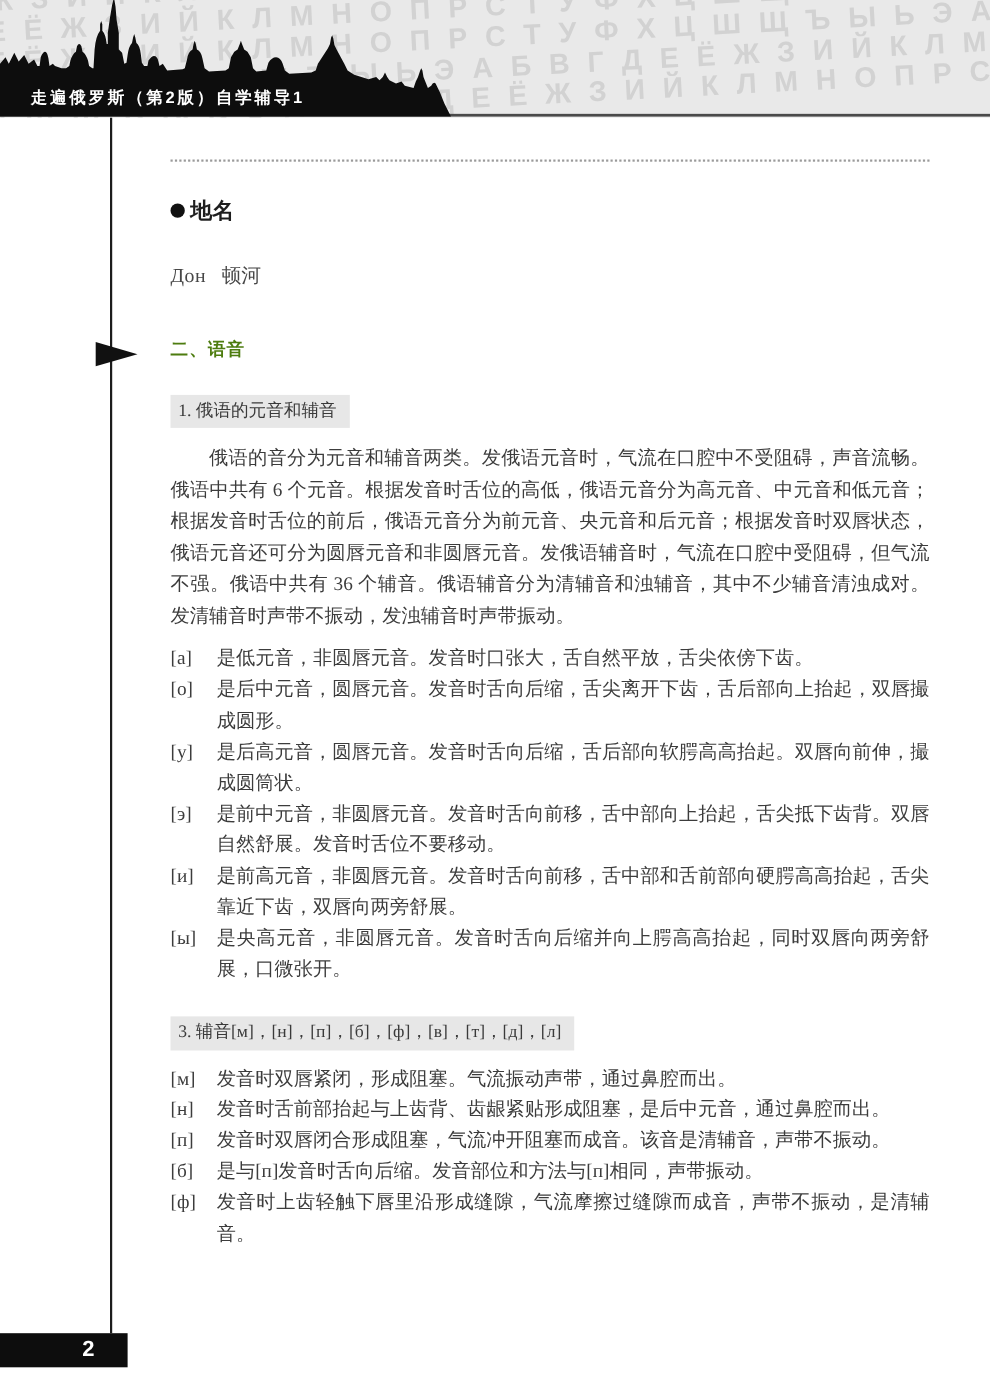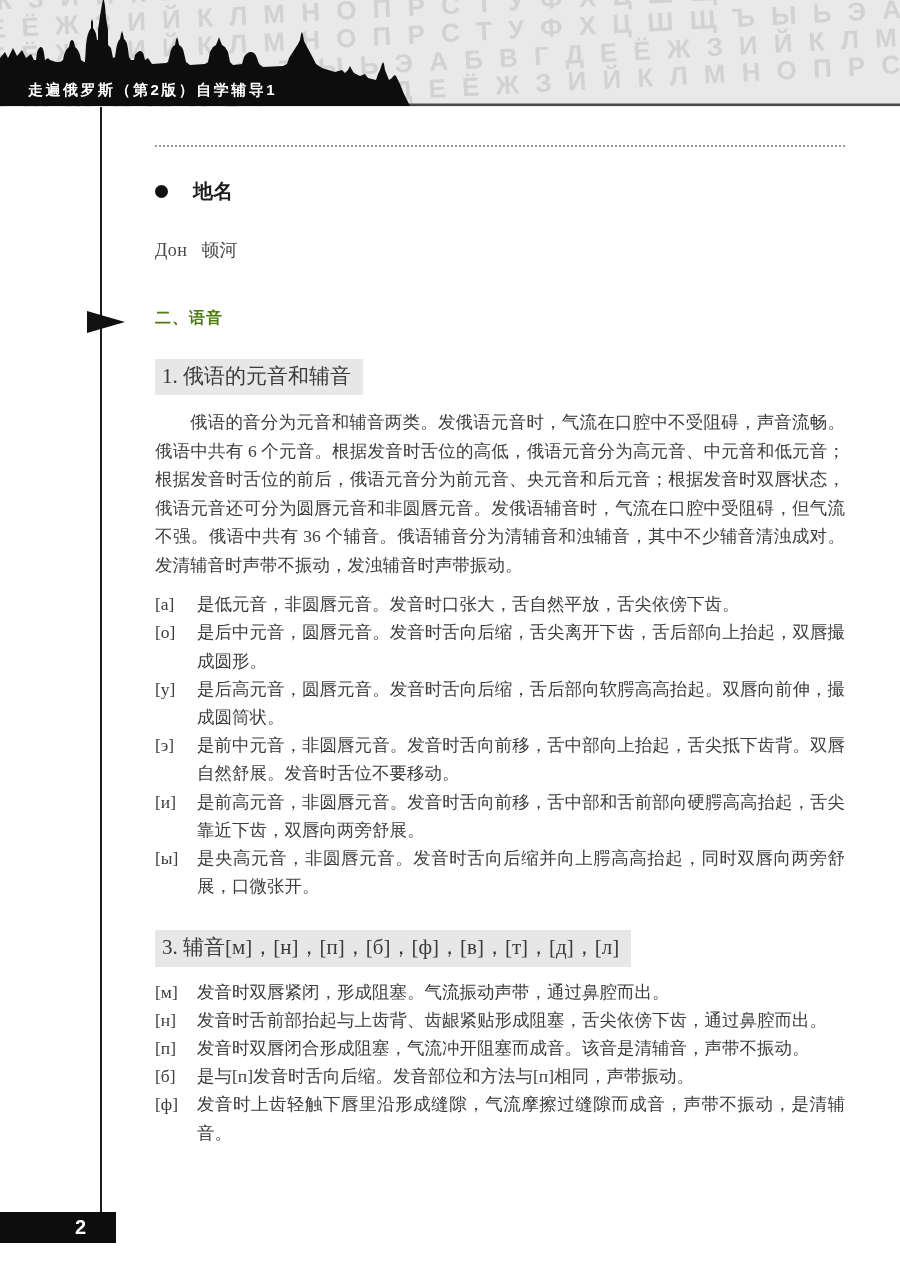--- a/index.html
+++ b/index.html
@@ -51,21 +51,21 @@
 
   
   .content {
     position:absolute; top:107px; left:155px; width:690px;
   }
   .dotted-divider {
     margin-top:38px; height:0;
     border-top:2px dotted #9a9a9a;
   }
   .place-heading {
-    margin-top:31px; display:flex; align-items:center; gap:25px;
+    margin-top:31px; display:flex; align-items:center; gap:5px;
     font-family:"Liberation Sans","DejaVu Sans",sans-serif;
     font-weight:bold; font-size:20px; color:#1e1e1e;
   }
   .bullet-dot {
     width:13px; height:13px; border-radius:50%; background:#111; flex:0 0 auto;
   }
   .vocab-entry { margin-top:33px; font-size:18px; color:#474747; }
   .vocab-entry .ru { letter-spacing:0.5px; }
   .vocab-entry .zh { margin-left:14px; }
 
@@ -77,21 +77,21 @@
     border-left:38px solid #111;
   }
   .section-title {
     font-family:"Liberation Sans","DejaVu Sans",sans-serif;
     font-weight:bold; font-size:16px; color:#4d7c0f; letter-spacing:1px;
   }
 
   .sub-heading {
     display:inline-block; margin-top:30px;
     background:#e7e7e7; color:#3a3a3a;
-    font-size:21px; line-height:1.2; padding:5px 12px 6px 7px;
+    font-size:16px; line-height:1.2; padding:5px 12px 6px 7px;
   }
   .body-paragraph {
     margin-top:13px; font-size:17.5px; line-height:28.5px;
     text-align:justify; text-indent:2em; color:#3c3c3c;
   }
   .phoneme-list { margin-top:11px; list-style:none; }
   .phoneme-item { display:flex; font-size:17.5px; line-height:28.2px; }
   .phoneme-item .sym { flex:0 0 42px; }
   .phoneme-item .desc { flex:1; text-align:justify; }
 </style>
@@ -194,21 +194,21 @@
     <div>
       <span class="sub-heading">3. 辅音[м]，[н]，[п]，[б]，[ф]，[в]，[т]，[д]，[л]</span>
     </div>
     <ul class="phoneme-list">
       <li class="phoneme-item">
         <span class="sym">[м]</span>
         <span class="desc">发音时双唇紧闭，形成阻塞。气流振动声带，通过鼻腔而出。</span>
       </li>
       <li class="phoneme-item">
         <span class="sym">[н]</span>
-        <span class="desc">发音时舌前部抬起与上齿背、齿龈紧贴形成阻塞，舌尖依傍下齿，通过鼻腔而出。</span>
+        <span class="desc">发音时舌前部抬起与上齿背、齿龈紧贴形成阻塞，是后中元音，通过鼻腔而出。</span>
       </li>
       <li class="phoneme-item">
         <span class="sym">[п]</span>
         <span class="desc">发音时双唇闭合形成阻塞，气流冲开阻塞而成音。该音是清辅音，声带不振动。</span>
       </li>
       <li class="phoneme-item">
         <span class="sym">[б]</span>
         <span class="desc">是与[п]发音时舌向后缩。发音部位和方法与[п]相同，声带振动。</span>
       </li>
       <li class="phoneme-item">

